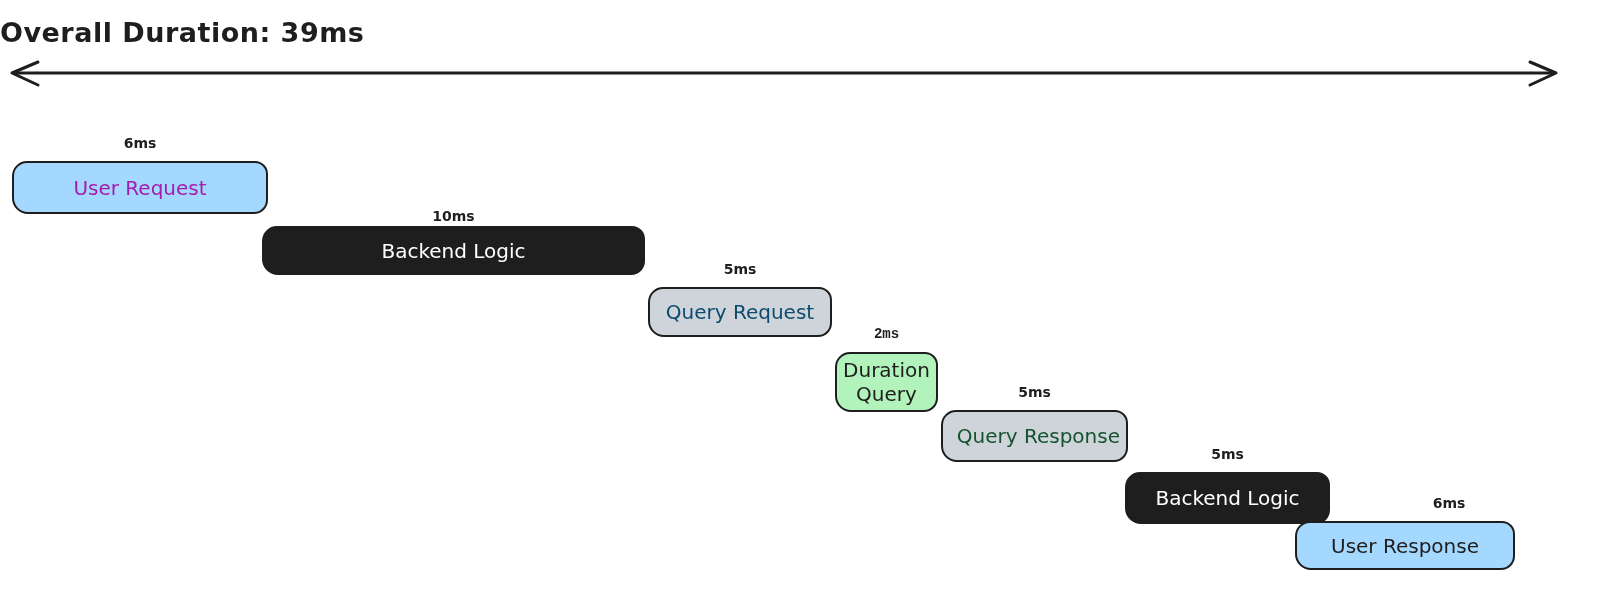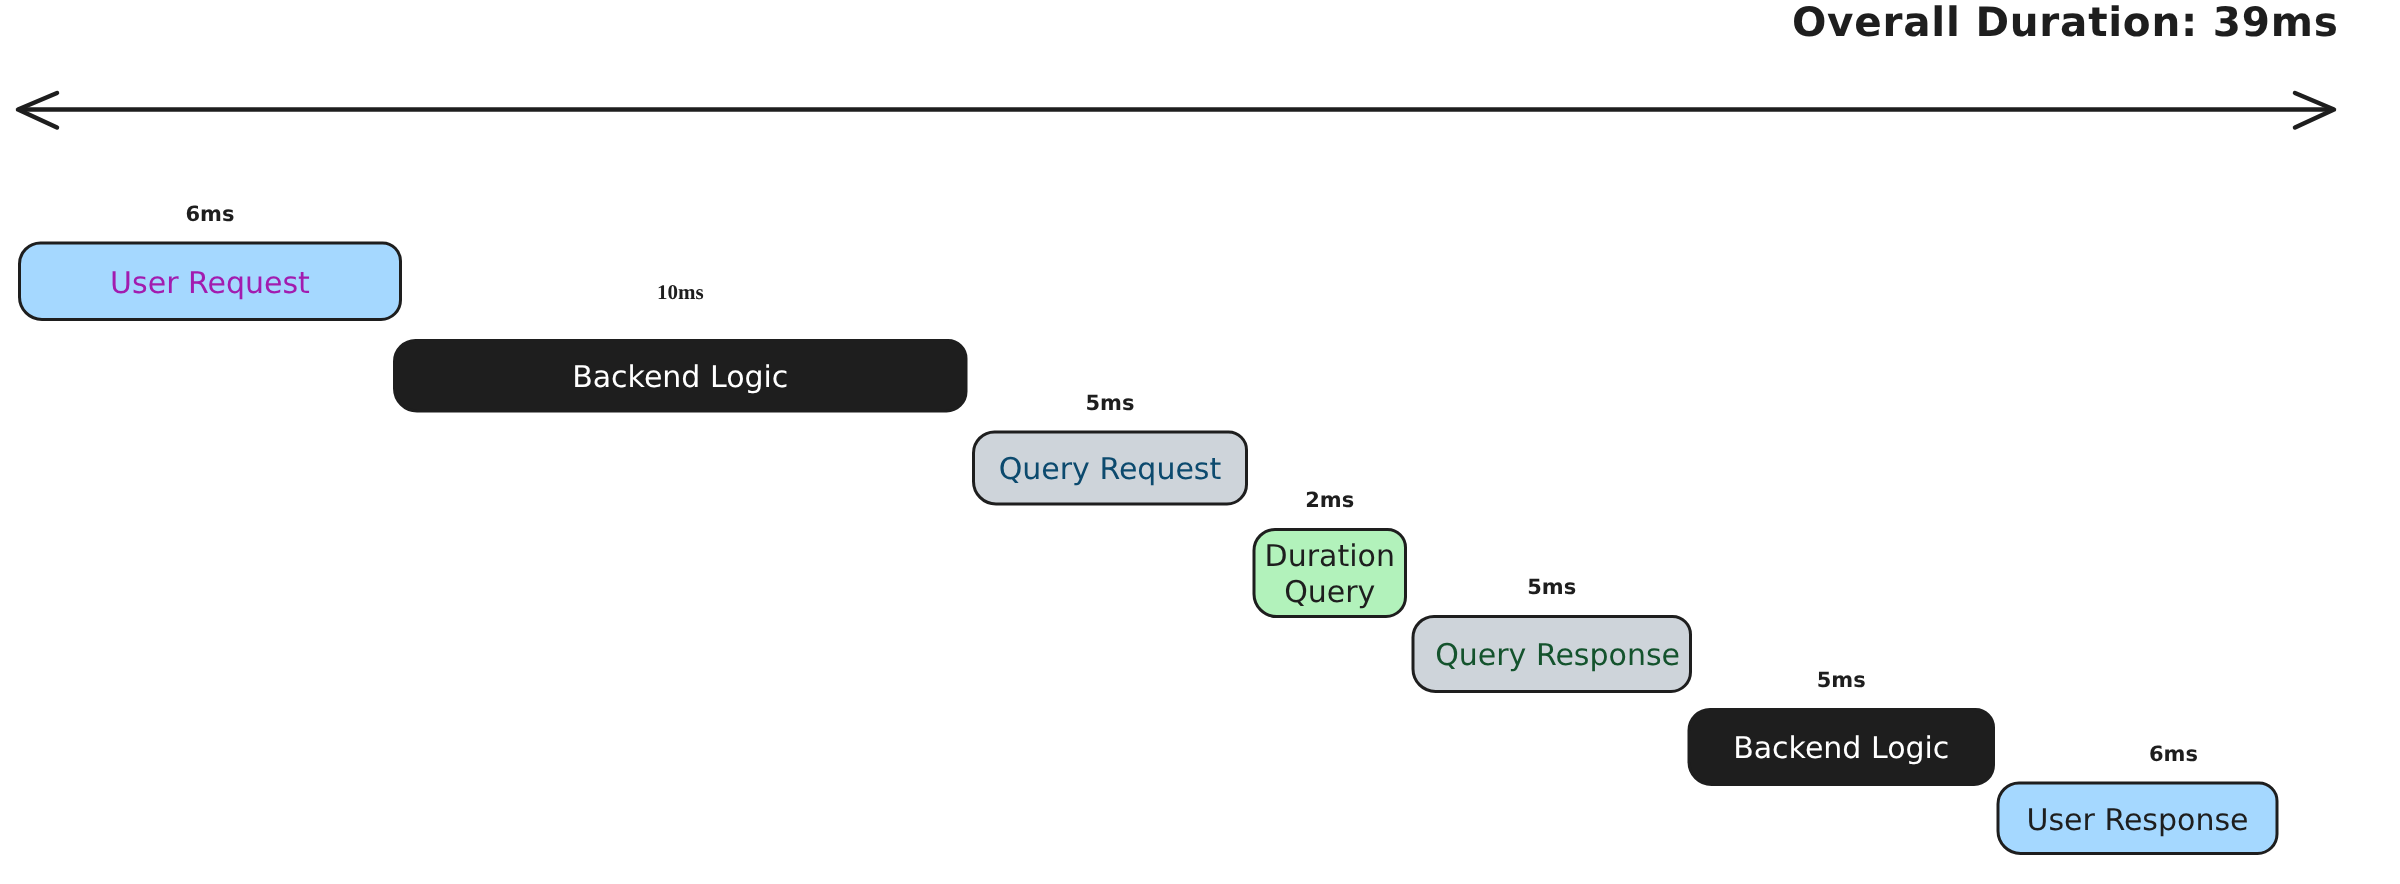--- a/index.html
+++ b/index.html
@@ -11,28 +11,27 @@
   .canvas {
     position: relative;
     width: 1600px;
     height: 589px;
     background: #ffffff;
     overflow: hidden;
   }
   .title {
     position: absolute;
     left: 0;
-    top: 0;
+    top: 17px;
     width: 1545px;
-    text-align: right;
+    text-align: left;
     font-size: 27px;
     font-weight: 600;
     letter-spacing: 0.5px;
     color: #1e1e1e;
-    padding-left: 14px;
   }
   .arrow-svg {
     position: absolute;
     left: 0;
     top: 58px;
     width: 1600px;
     height: 32px;
   }
   .box {
     position: absolute;
@@ -75,35 +74,35 @@
   </svg>
 
   <div class="seg">
     <div class="dur" style="left: 12px; top: 121px; width: 256px;">6ms</div>
     <div class="box" style="left: 12px; top: 161px; width: 256px; height: 53px; background: rgb(165, 216, 255); color: #a21caf;">
       <span>User Request</span>
     </div>
   </div>
 
   <div class="seg">
-    <div class="dur" style="left: 262px; top: 174px; width: 383px; font-family: Liberation Serif, serif;">10ms</div>
+    <div class="dur" style="left: 262px; top: 194px; width: 383px;">10ms</div>
     <div class="box" style="left: 262px; top: 226px; width: 383px; height: 49px; background: rgb(30, 30, 30); color: rgb(255, 255, 255);">
       <span>Backend Logic</span>
     </div>
   </div>
 
   <div class="seg">
     <div class="dur" style="left: 648px; top: 247px; width: 184px;">5ms</div>
     <div class="box" style="left: 648px; top: 287px; width: 184px; height: 50px; background: rgb(206, 212, 218); color: #0c4a6e;">
       <span>Query Request</span>
     </div>
   </div>
 
   <div class="seg">
-    <div class="dur" style="left: 835px; top: 312px; width: 103px;">2ms</div>
+    <div class="dur" style="left: 835px; top: 312px; width: 103px; font-family: Liberation Mono, monospace;">2ms</div>
     <div class="box" style="left: 835px; top: 352px; width: 103px; height: 60px; background: rgb(178, 242, 187); color: rgb(30, 30, 30);">
       <span>Duration Query</span>
     </div>
   </div>
 
   <div class="seg">
     <div class="dur" style="left: 941px; top: 370px; width: 187px;">5ms</div>
     <div class="box" style="left: 941px; top: 410px; width: 187px; height: 52px; background: rgb(206, 212, 218); color: #14532d; justify-content: flex-end;">
       <span>Query Response</span>
     </div>
@@ -111,18 +110,18 @@
 
   <div class="seg">
     <div class="dur" style="left: 1125px; top: 432px; width: 205px;">5ms</div>
     <div class="box" style="left: 1125px; top: 472px; width: 205px; height: 52px; background: rgb(30, 30, 30); color: rgb(255, 255, 255);">
       <span>Backend Logic</span>
     </div>
   </div>
 
   <div class="seg">
     <div class="dur" style="left: 1331px; top: 481px; width: 236px;">6ms</div>
-    <div class="box" style="left: 1331px; top: 521px; width: 188px; height: 49px; background: rgb(165, 216, 255); color: rgb(30, 30, 30);">
+    <div class="box" style="left: 1295px; top: 521px; width: 220px; height: 49px; background: rgb(165, 216, 255); color: rgb(30, 30, 30);">
       <span>User Response</span>
     </div>
   </div>
 
 </div>
 
 </body></html>

